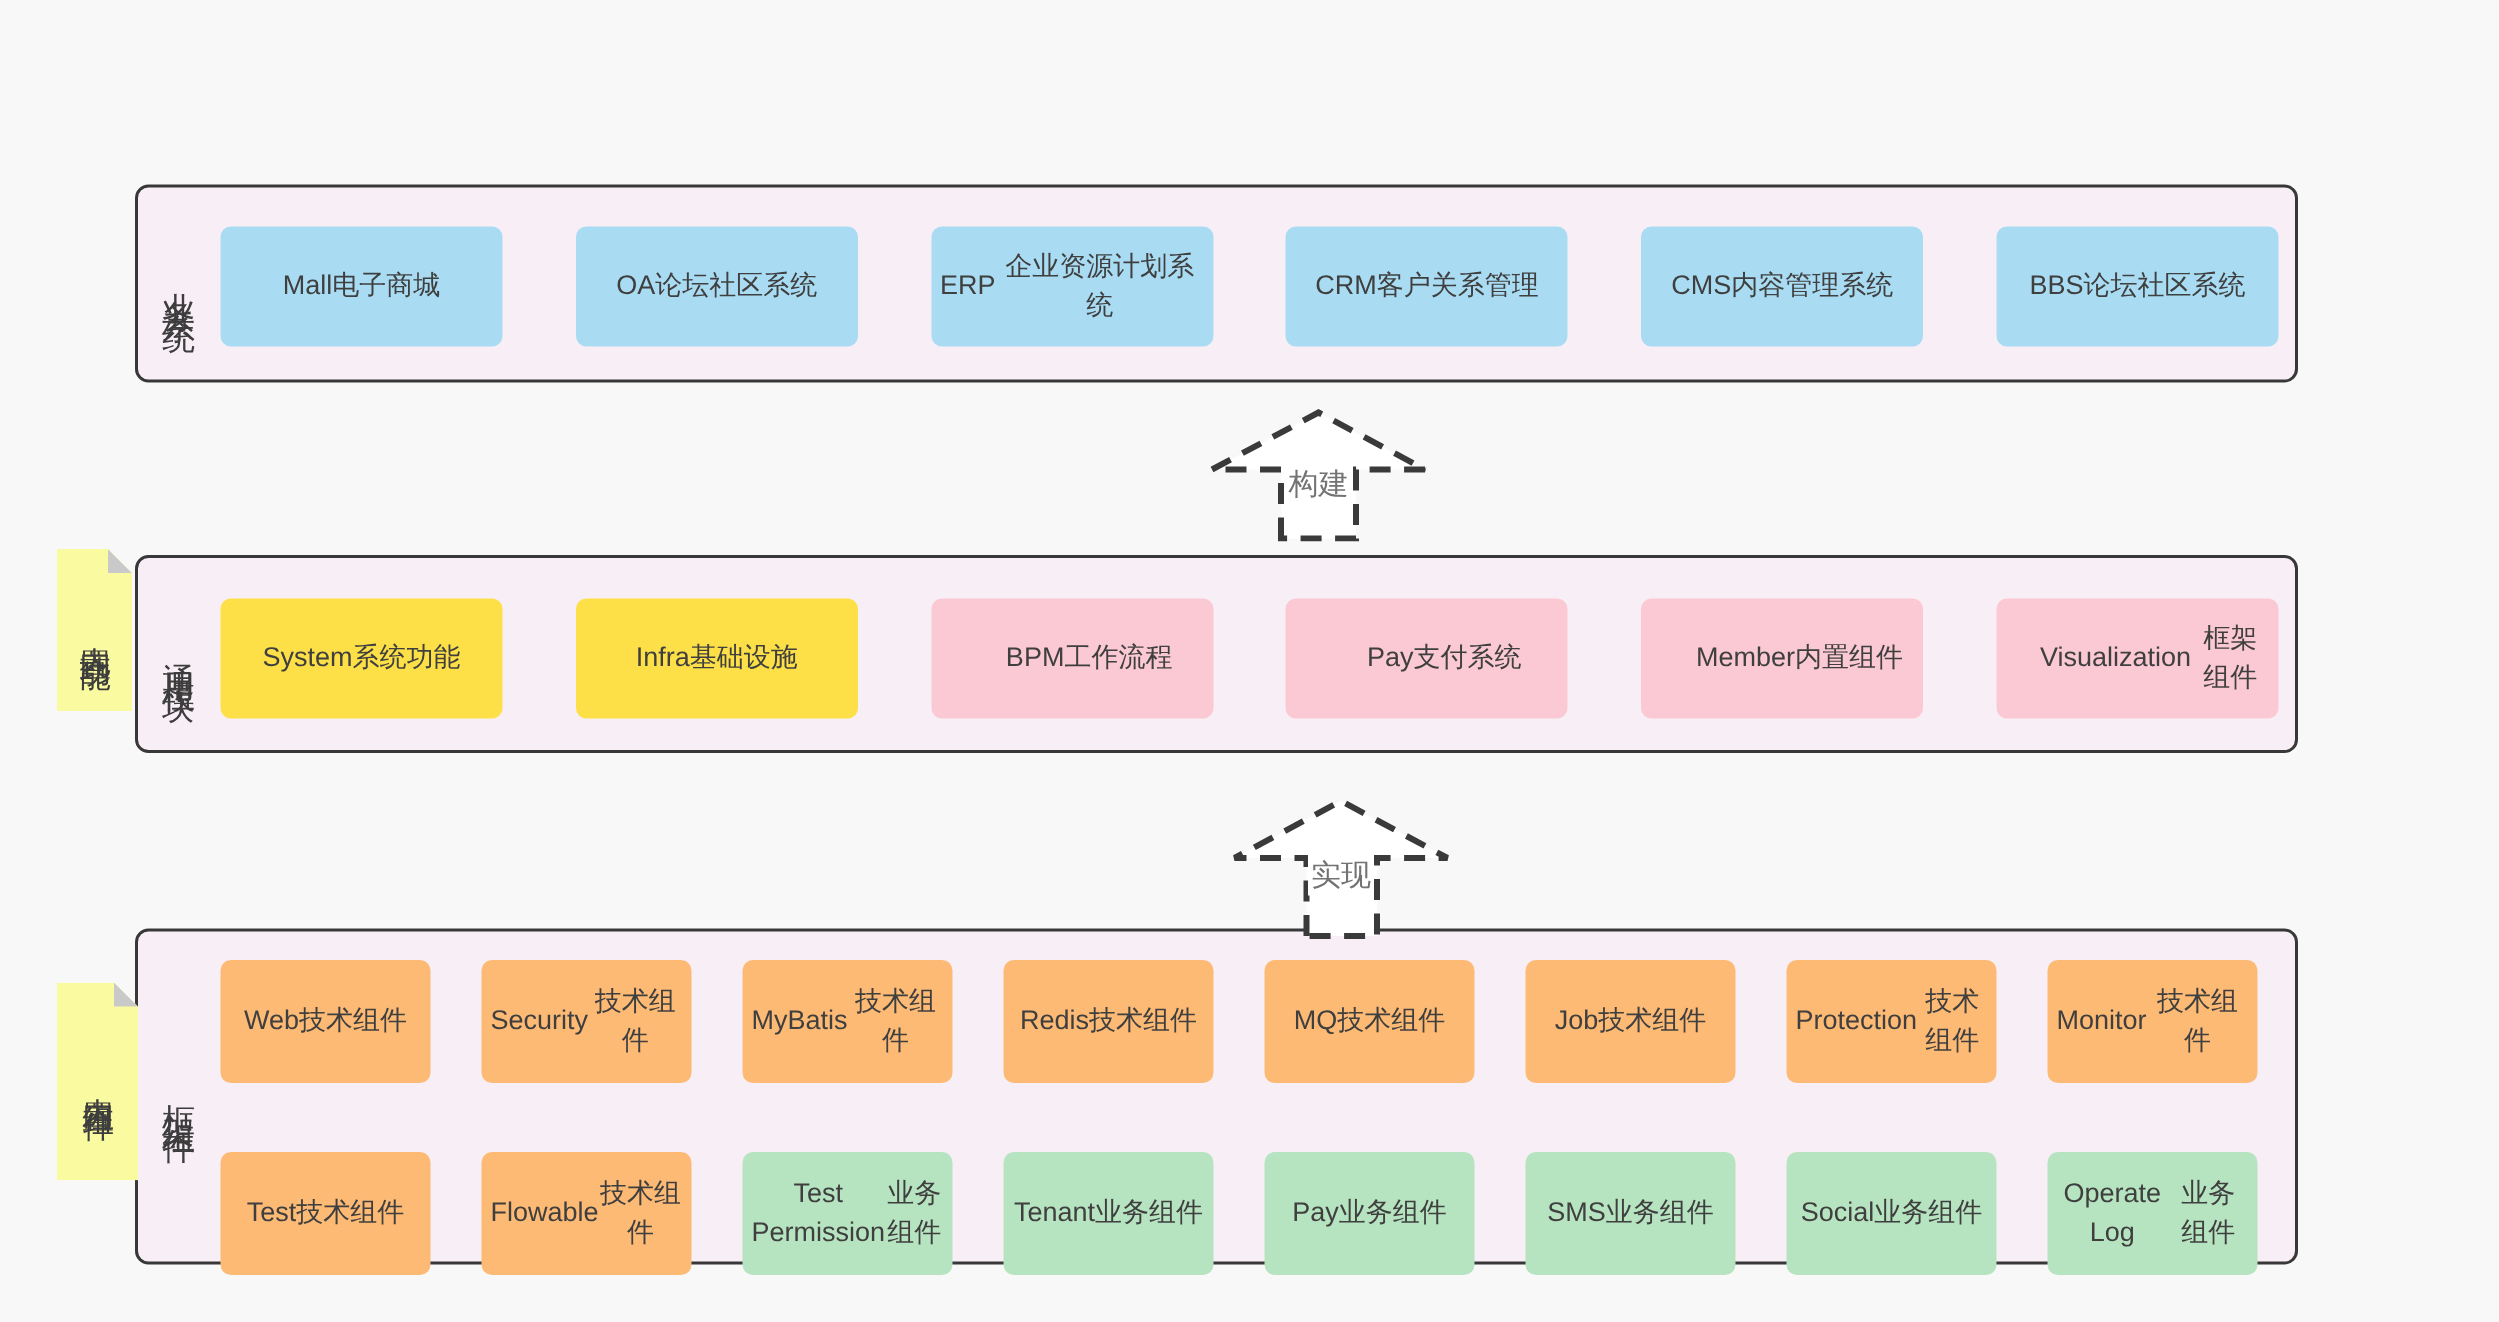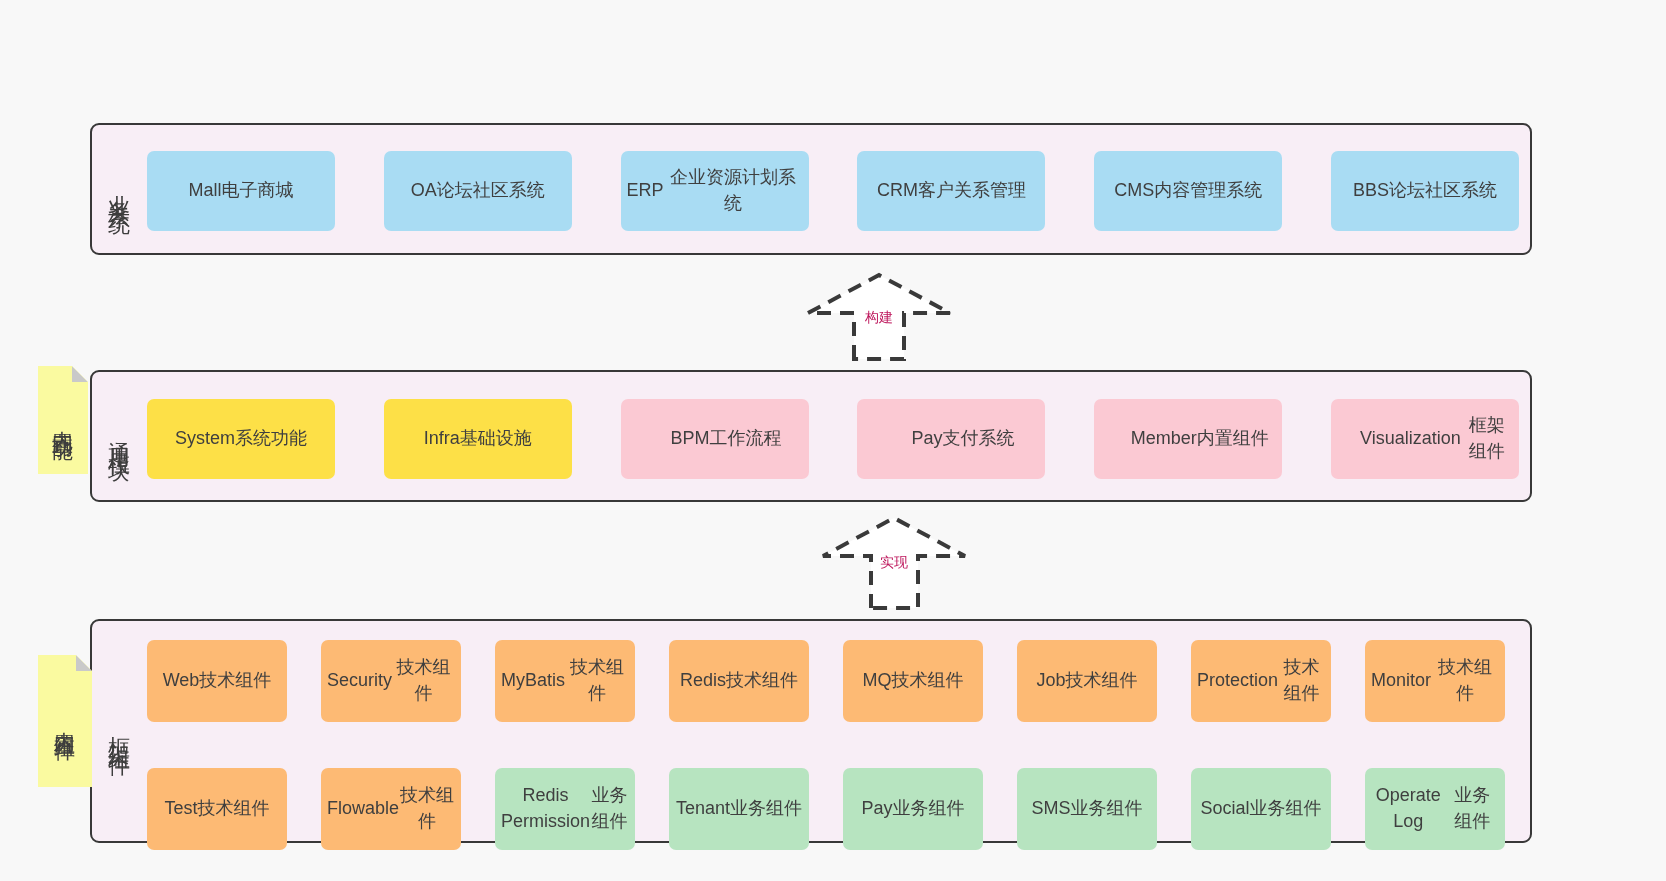--- a/index.html
+++ b/index.html
@@ -53,25 +53,25 @@
   #sticky-modules   { top:366px; width:50px; height:108px; }
   #sticky-framework { top:655px; width:54px; height:132px; }
   .sticky-text {
     writing-mode:vertical-lr; text-orientation:upright;
     font-size:21px; letter-spacing:3px; color:#3d3d3d; line-height:1;
   }
   .arrow { position:absolute; z-index:2; }
   .arrow svg { display:block; }
   .arrow-label {
     position:absolute; left:50%; transform:translateX(-50%);
-    font-size:14px; color:#be185d; background:#ffffff; padding:0 2px;
+    font-size:20px; color:#737373; background:#ffffff; padding:0 2px;
     white-space:nowrap;
   }
   #arrow-build     { left:805px; top:271px; }
-  #arrow-implement { left:820px; top:514px; }
+  #arrow-implement { left:820px; top:530px; }
   #arrow-build .arrow-label     { top:38px; }
   #arrow-implement .arrow-label { top:40px; }
 </style>
 </head>
 <body>
 
 <div class="band" id="band-business">
   <div class="band-label">业务系统</div>
   <div class="row">
     <div class="box wide blue">
@@ -192,21 +192,21 @@
   <div class="row row2">
     <div class="box cell green">
       <div>Test</div>
       <div>技术组件</div>
     </div>
     <div class="box cell green">
       <div>Flowable</div>
       <div>技术组件</div>
     </div>
     <div class="box cell lgreen">
-      <div>Redis Permission</div>
+      <div>Test Permission</div>
       <div>业务组件</div>
     </div>
     <div class="box cell lgreen">
       <div>Tenant</div>
       <div>业务组件</div>
     </div>
     <div class="box cell lgreen">
       <div>Pay</div>
       <div>业务组件</div>
     </div>

